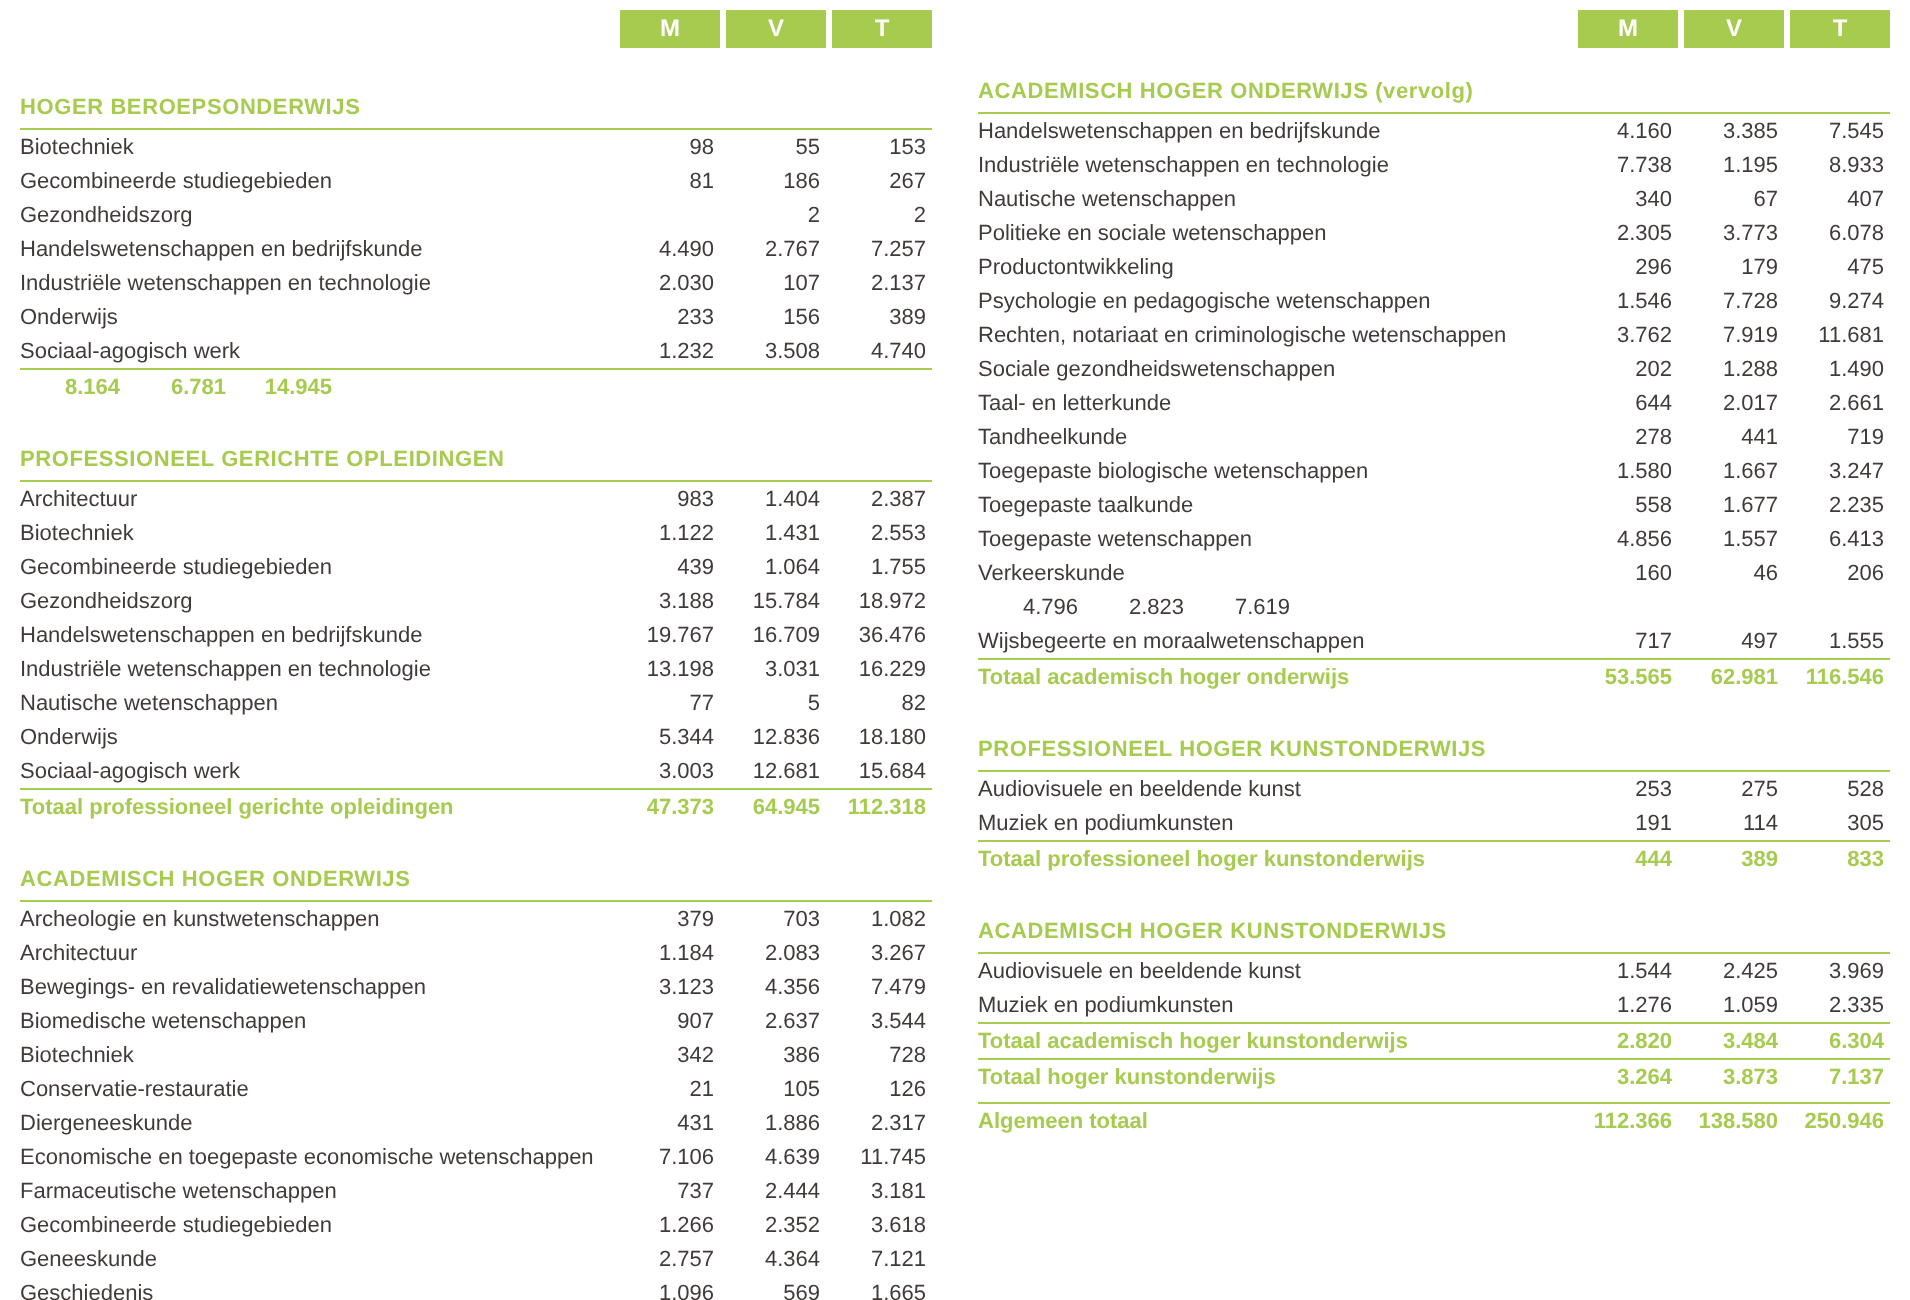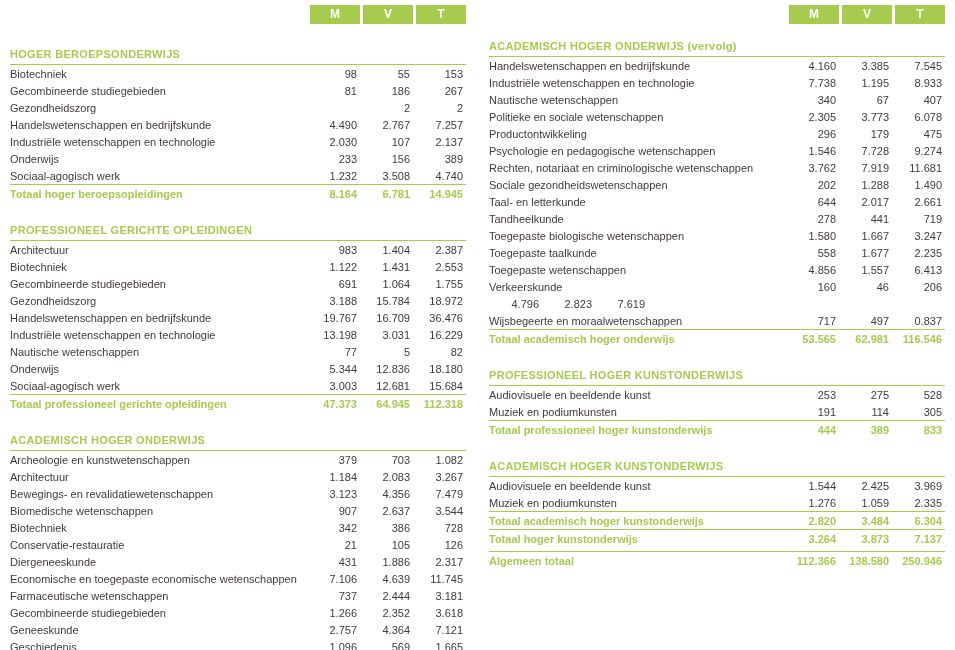--- a/index.html
+++ b/index.html
@@ -77,41 +77,40 @@
         <div class="num col-v">156</div>
         <div class="num col-t">389</div>
       </div>
       <div class="row data-row">
         <div class="label">Sociaal-agogisch werk</div>
         <div class="num col-m">1.232</div>
         <div class="num col-v">3.508</div>
         <div class="num col-t">4.740</div>
       </div>
       <div class="row total-row">
-        <div class="label">Totaal hoger beroepsopleidingen</div>
         <div class="num col-m">8.164</div>
         <div class="num col-v">6.781</div>
         <div class="num col-t">14.945</div>
       </div>
       <div class="section-title">PROFESSIONEEL GERICHTE OPLEIDINGEN</div>
       <div class="row data-row">
         <div class="label">Architectuur</div>
         <div class="num col-m">983</div>
         <div class="num col-v">1.404</div>
         <div class="num col-t">2.387</div>
       </div>
       <div class="row data-row">
         <div class="label">Biotechniek</div>
         <div class="num col-m">1.122</div>
         <div class="num col-v">1.431</div>
         <div class="num col-t">2.553</div>
       </div>
       <div class="row data-row">
         <div class="label">Gecombineerde studiegebieden</div>
-        <div class="num col-m">691</div>
+        <div class="num col-m">439</div>
         <div class="num col-v">1.064</div>
         <div class="num col-t">1.755</div>
       </div>
       <div class="row data-row">
         <div class="label">Gezondheidszorg</div>
         <div class="num col-m">3.188</div>
         <div class="num col-v">15.784</div>
         <div class="num col-t">18.972</div>
       </div>
       <div class="row data-row">
@@ -323,21 +322,21 @@
       </div>
       <div class="row data-row">
         <div class="num col-m">4.796</div>
         <div class="num col-v">2.823</div>
         <div class="num col-t">7.619</div>
       </div>
       <div class="row data-row">
         <div class="label">Wijsbegeerte en moraalwetenschappen</div>
         <div class="num col-m">717</div>
         <div class="num col-v">497</div>
-        <div class="num col-t">0.837</div>
+        <div class="num col-t">1.555</div>
       </div>
       <div class="row total-row">
         <div class="label">Totaal academisch hoger onderwijs</div>
         <div class="num col-m">53.565</div>
         <div class="num col-v">62.981</div>
         <div class="num col-t">116.546</div>
       </div>
       <div class="section-title">PROFESSIONEEL HOGER KUNSTONDERWIJS</div>
       <div class="row data-row">
         <div class="label">Audiovisuele en beeldende kunst</div>

